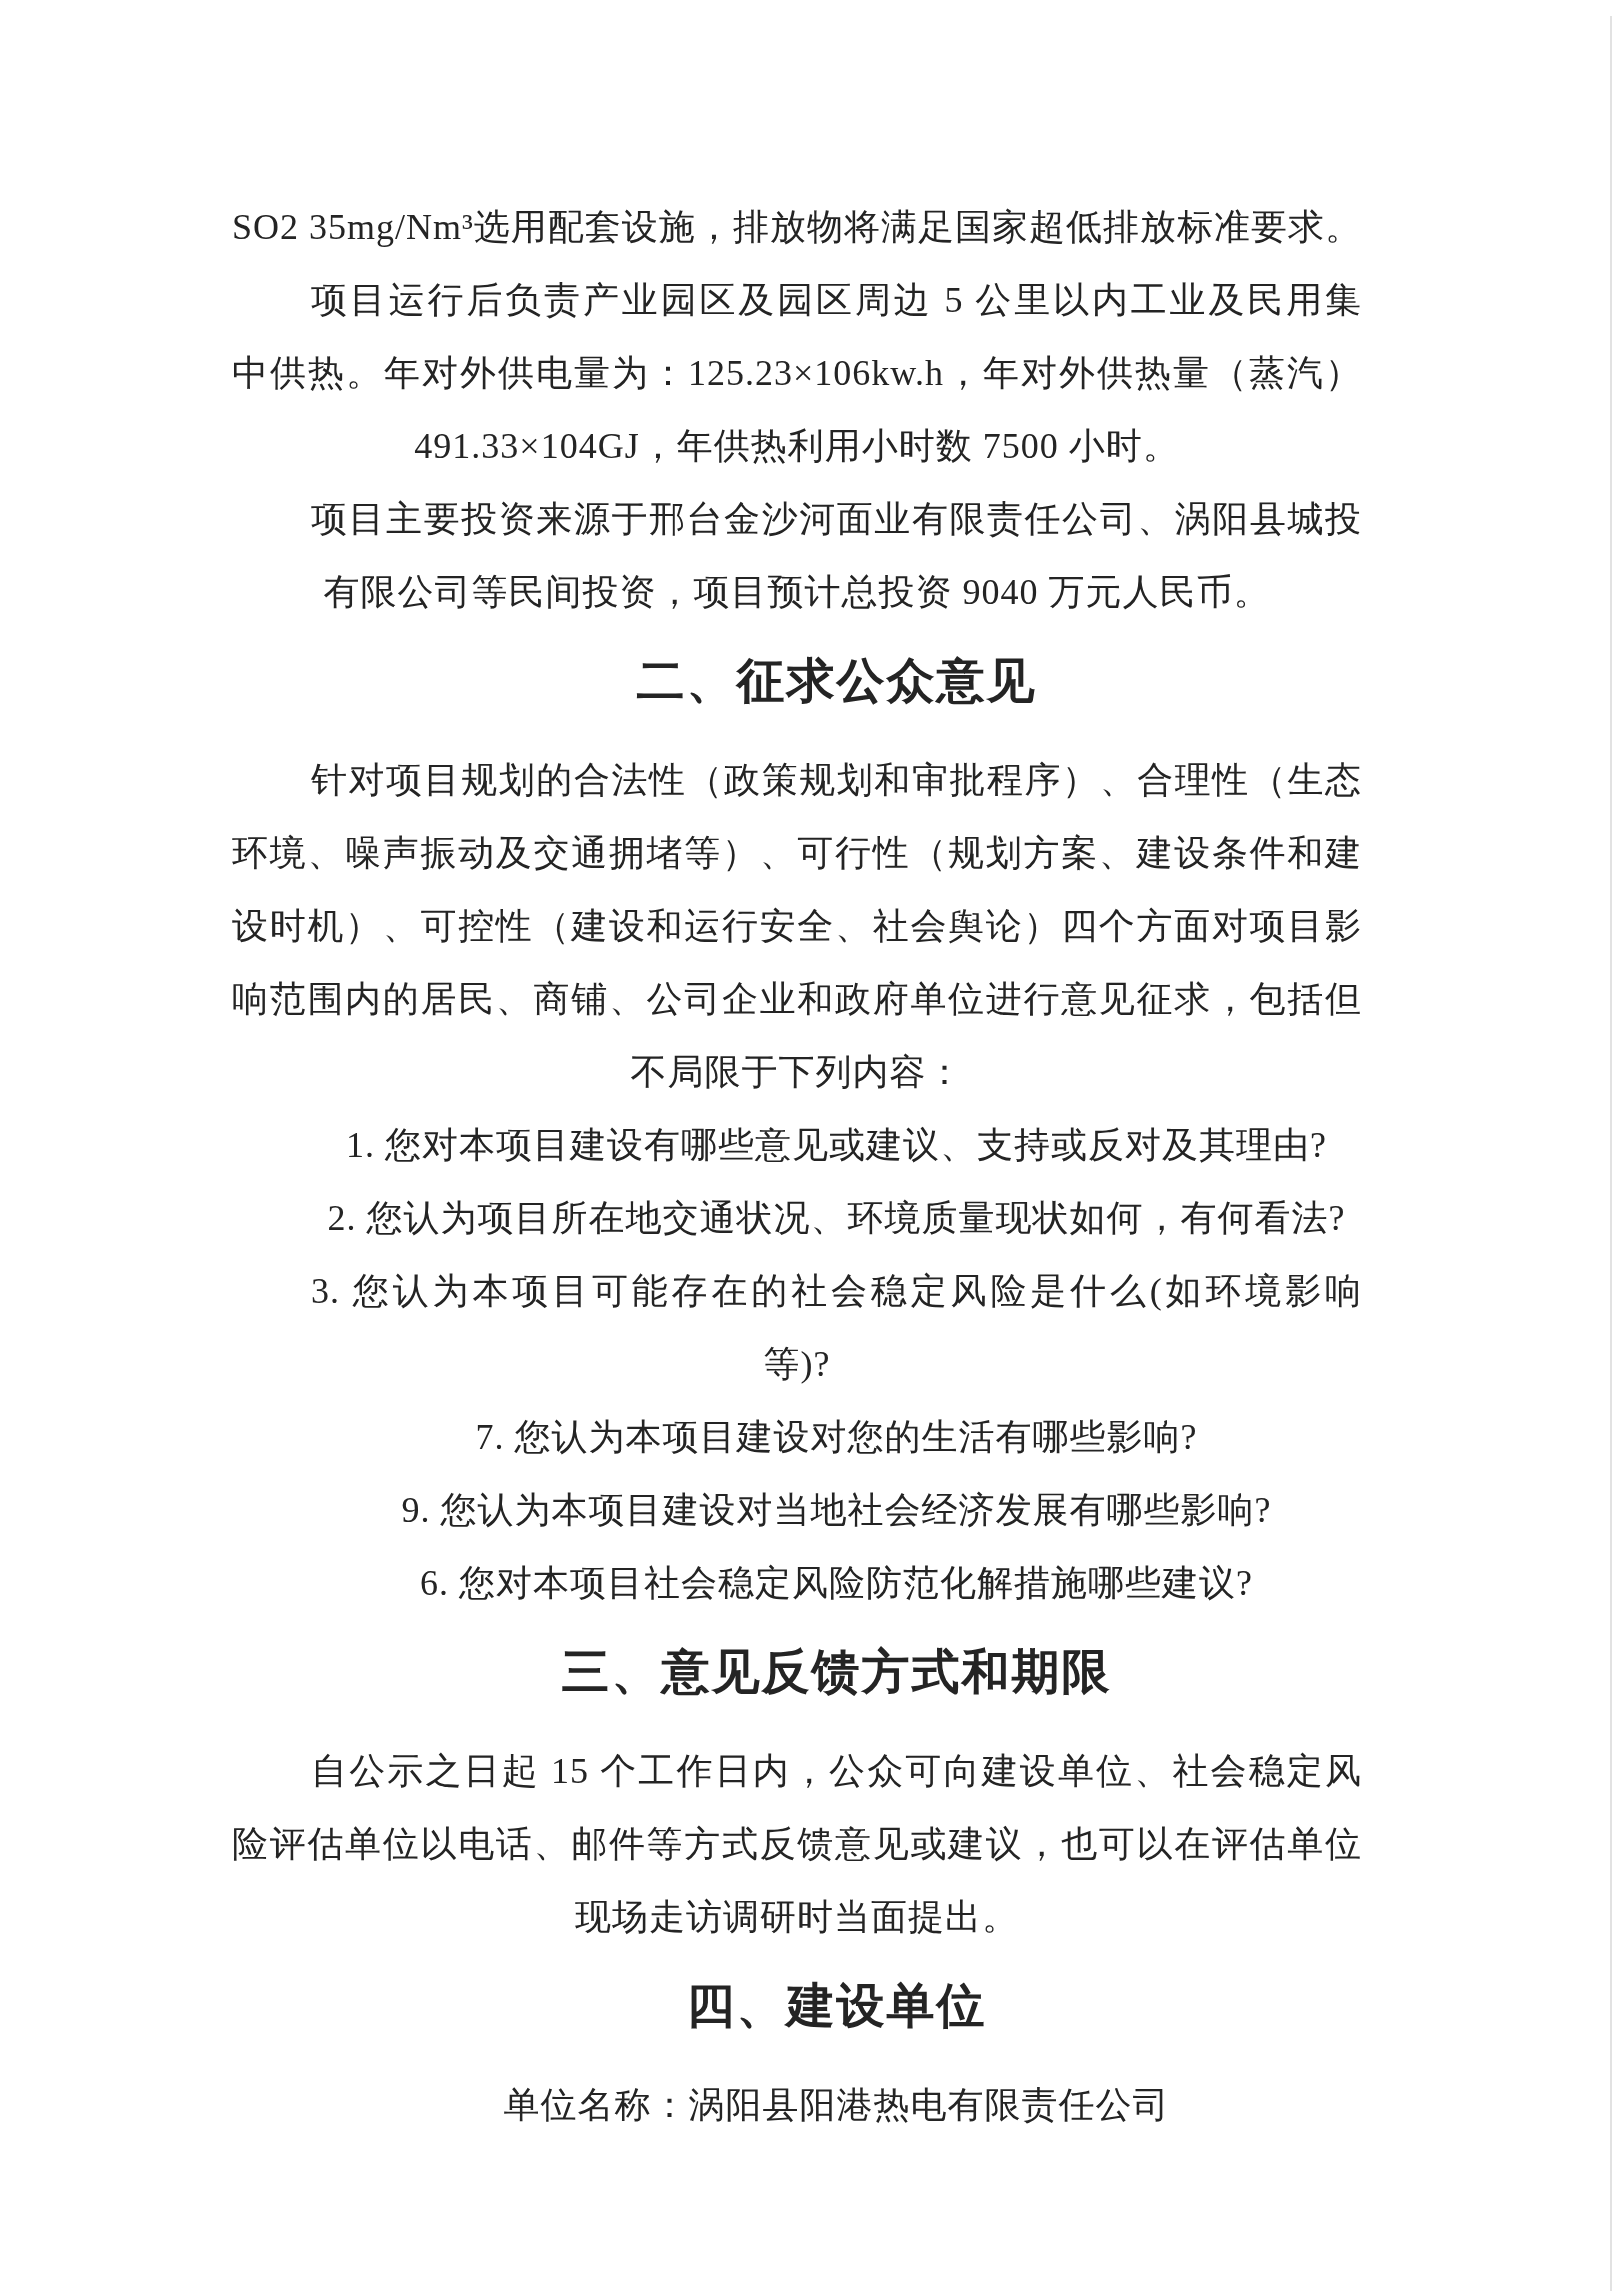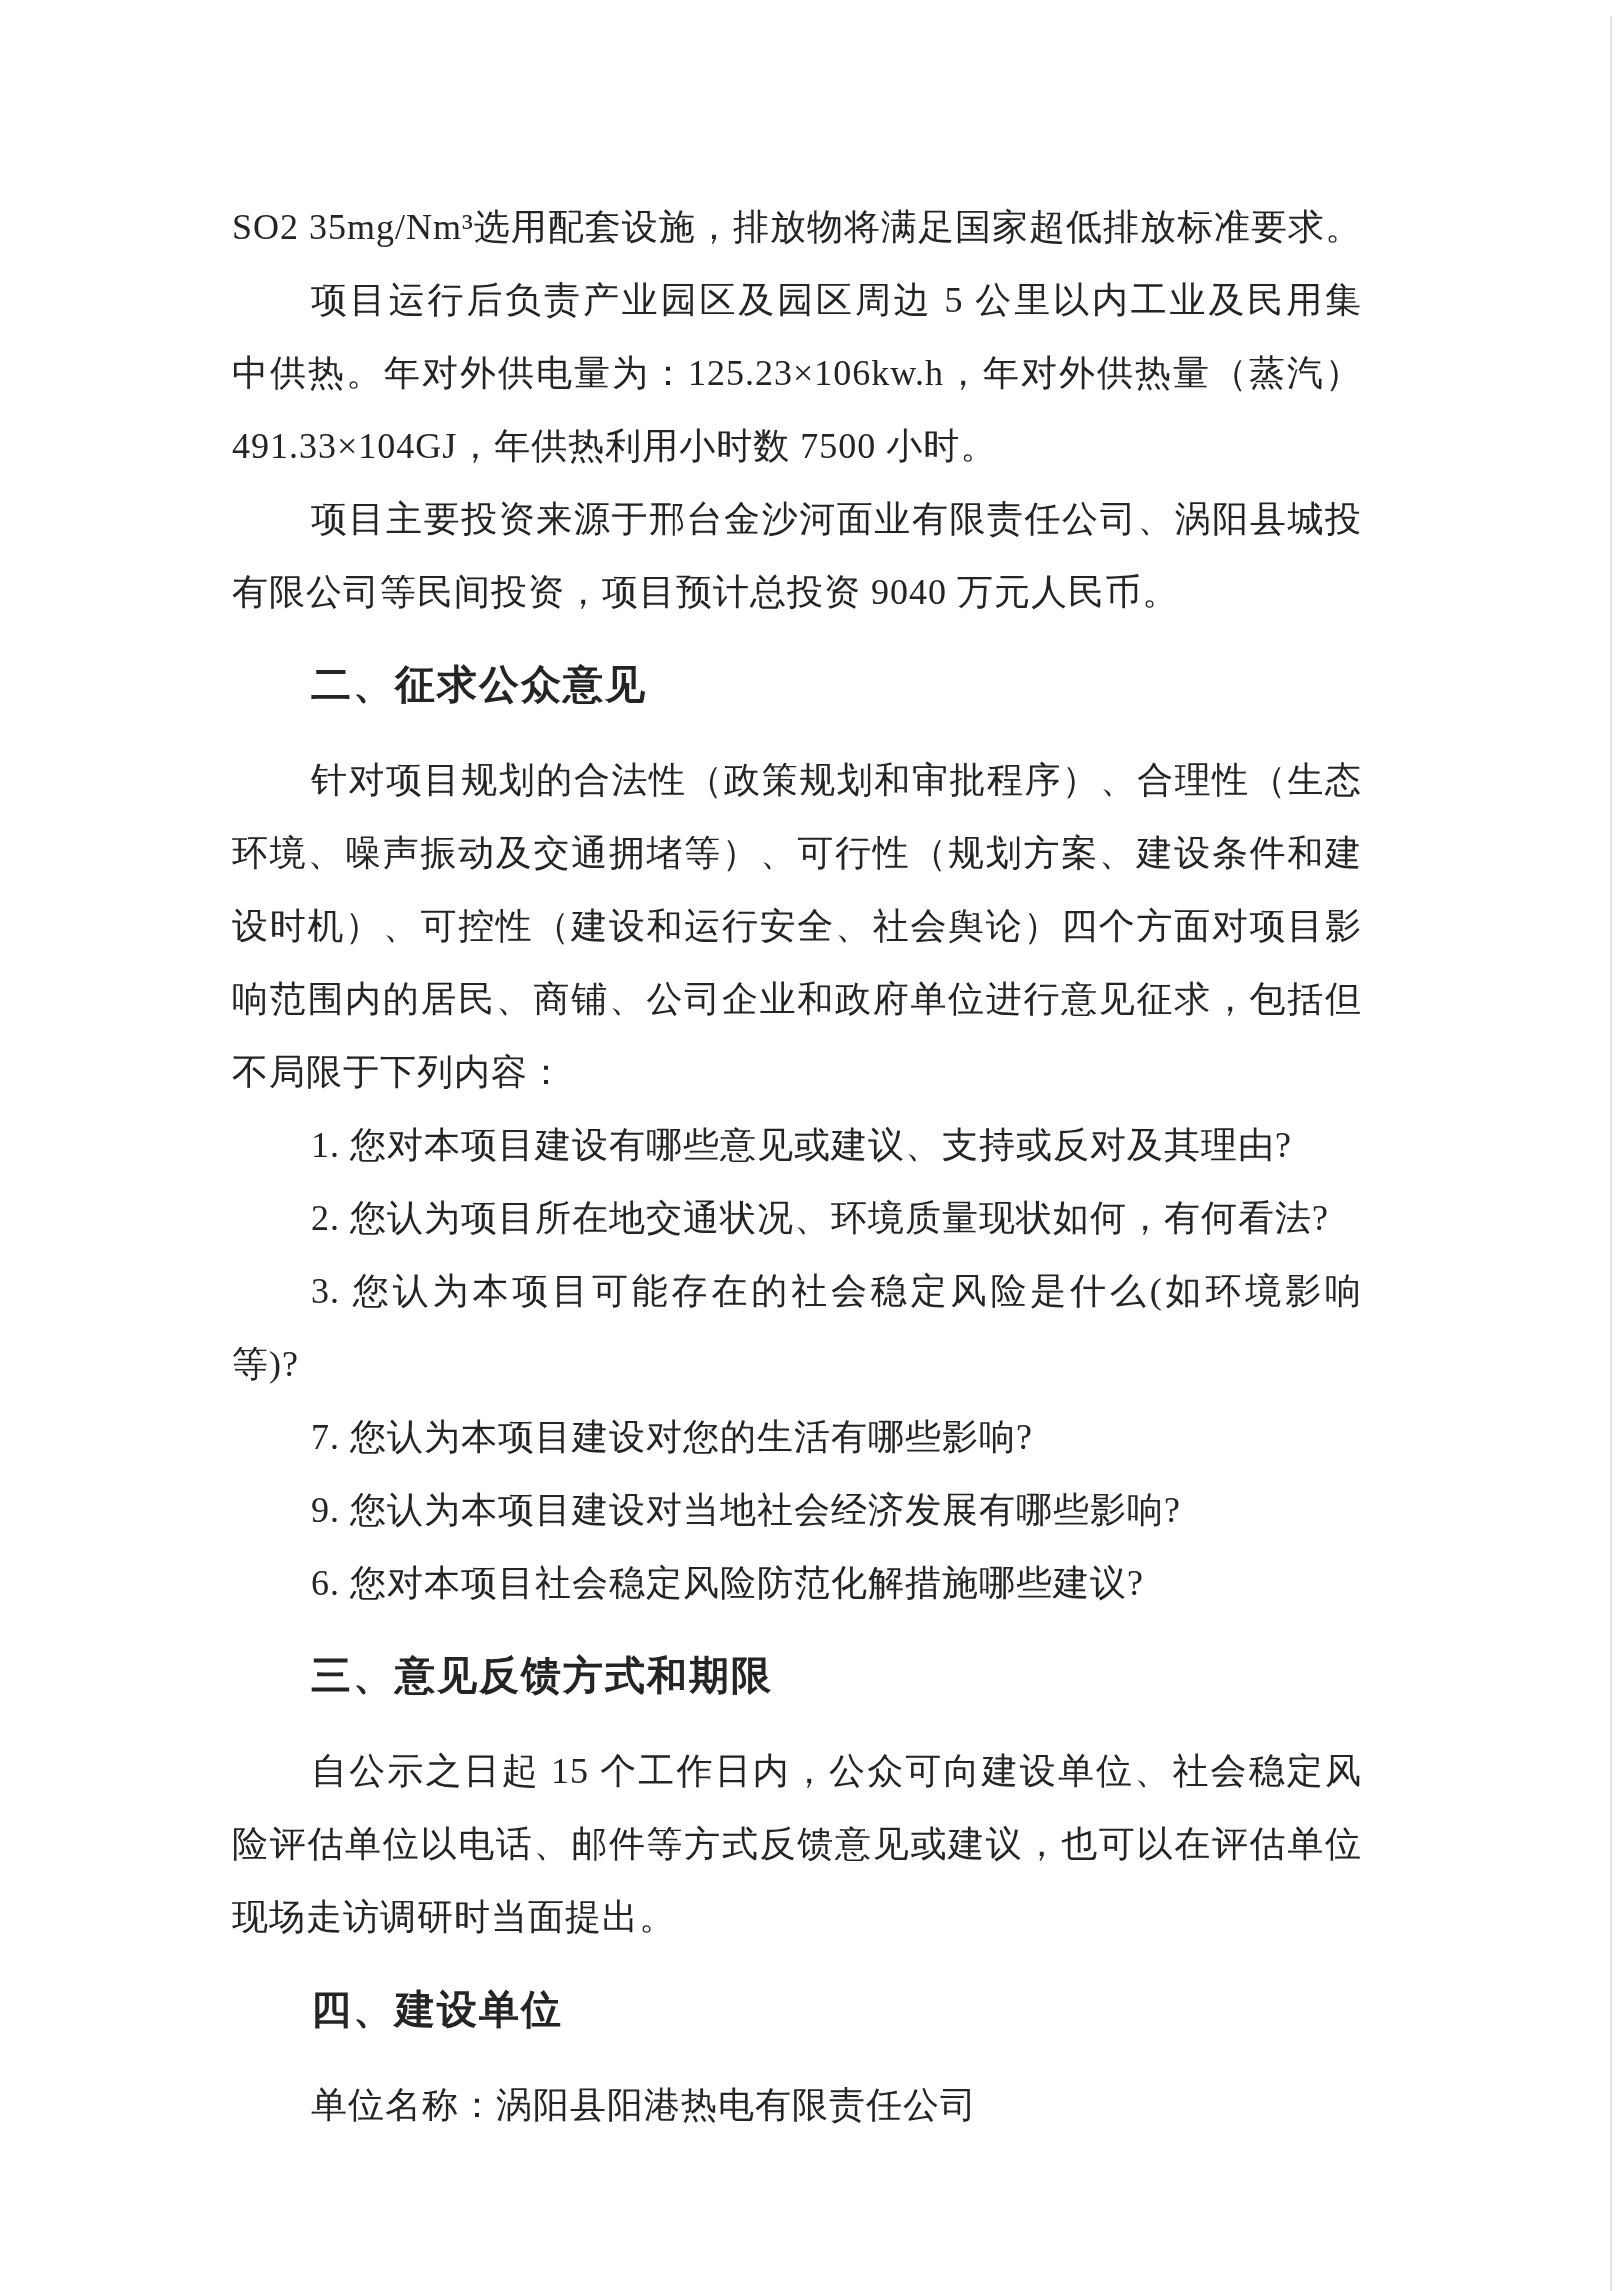--- a/index.html
+++ b/index.html
@@ -18,35 +18,35 @@
     left: 232px;
     top: 175px;
     width: 1130px;
   }
   .line {
     height: 73px;
     line-height: 73px;
     font-size: 36px;
     letter-spacing: 1px;
     white-space: nowrap;
-    text-align: left;
+    text-align: center;
   }
   
   .j {
     white-space: normal;
     text-align: justify;
     text-align-last: justify;
   }
   
   .in { padding-left: 79px; }
   
   .h {
-    font-family: Liberation Serif, serif;
+    font-family: Liberation Mono, monospace;
     font-weight: 700;
-    font-size: 40px;
+    font-size: 48px;
     letter-spacing: 2px;
     margin: 18.6px 0 23.5px 0;
   }
   .scan-edge {
     position: absolute;
     top: 0;
     right: 7.8px;
     width: 2px;
     height: 2292px;
     background: #e2e2e2;

